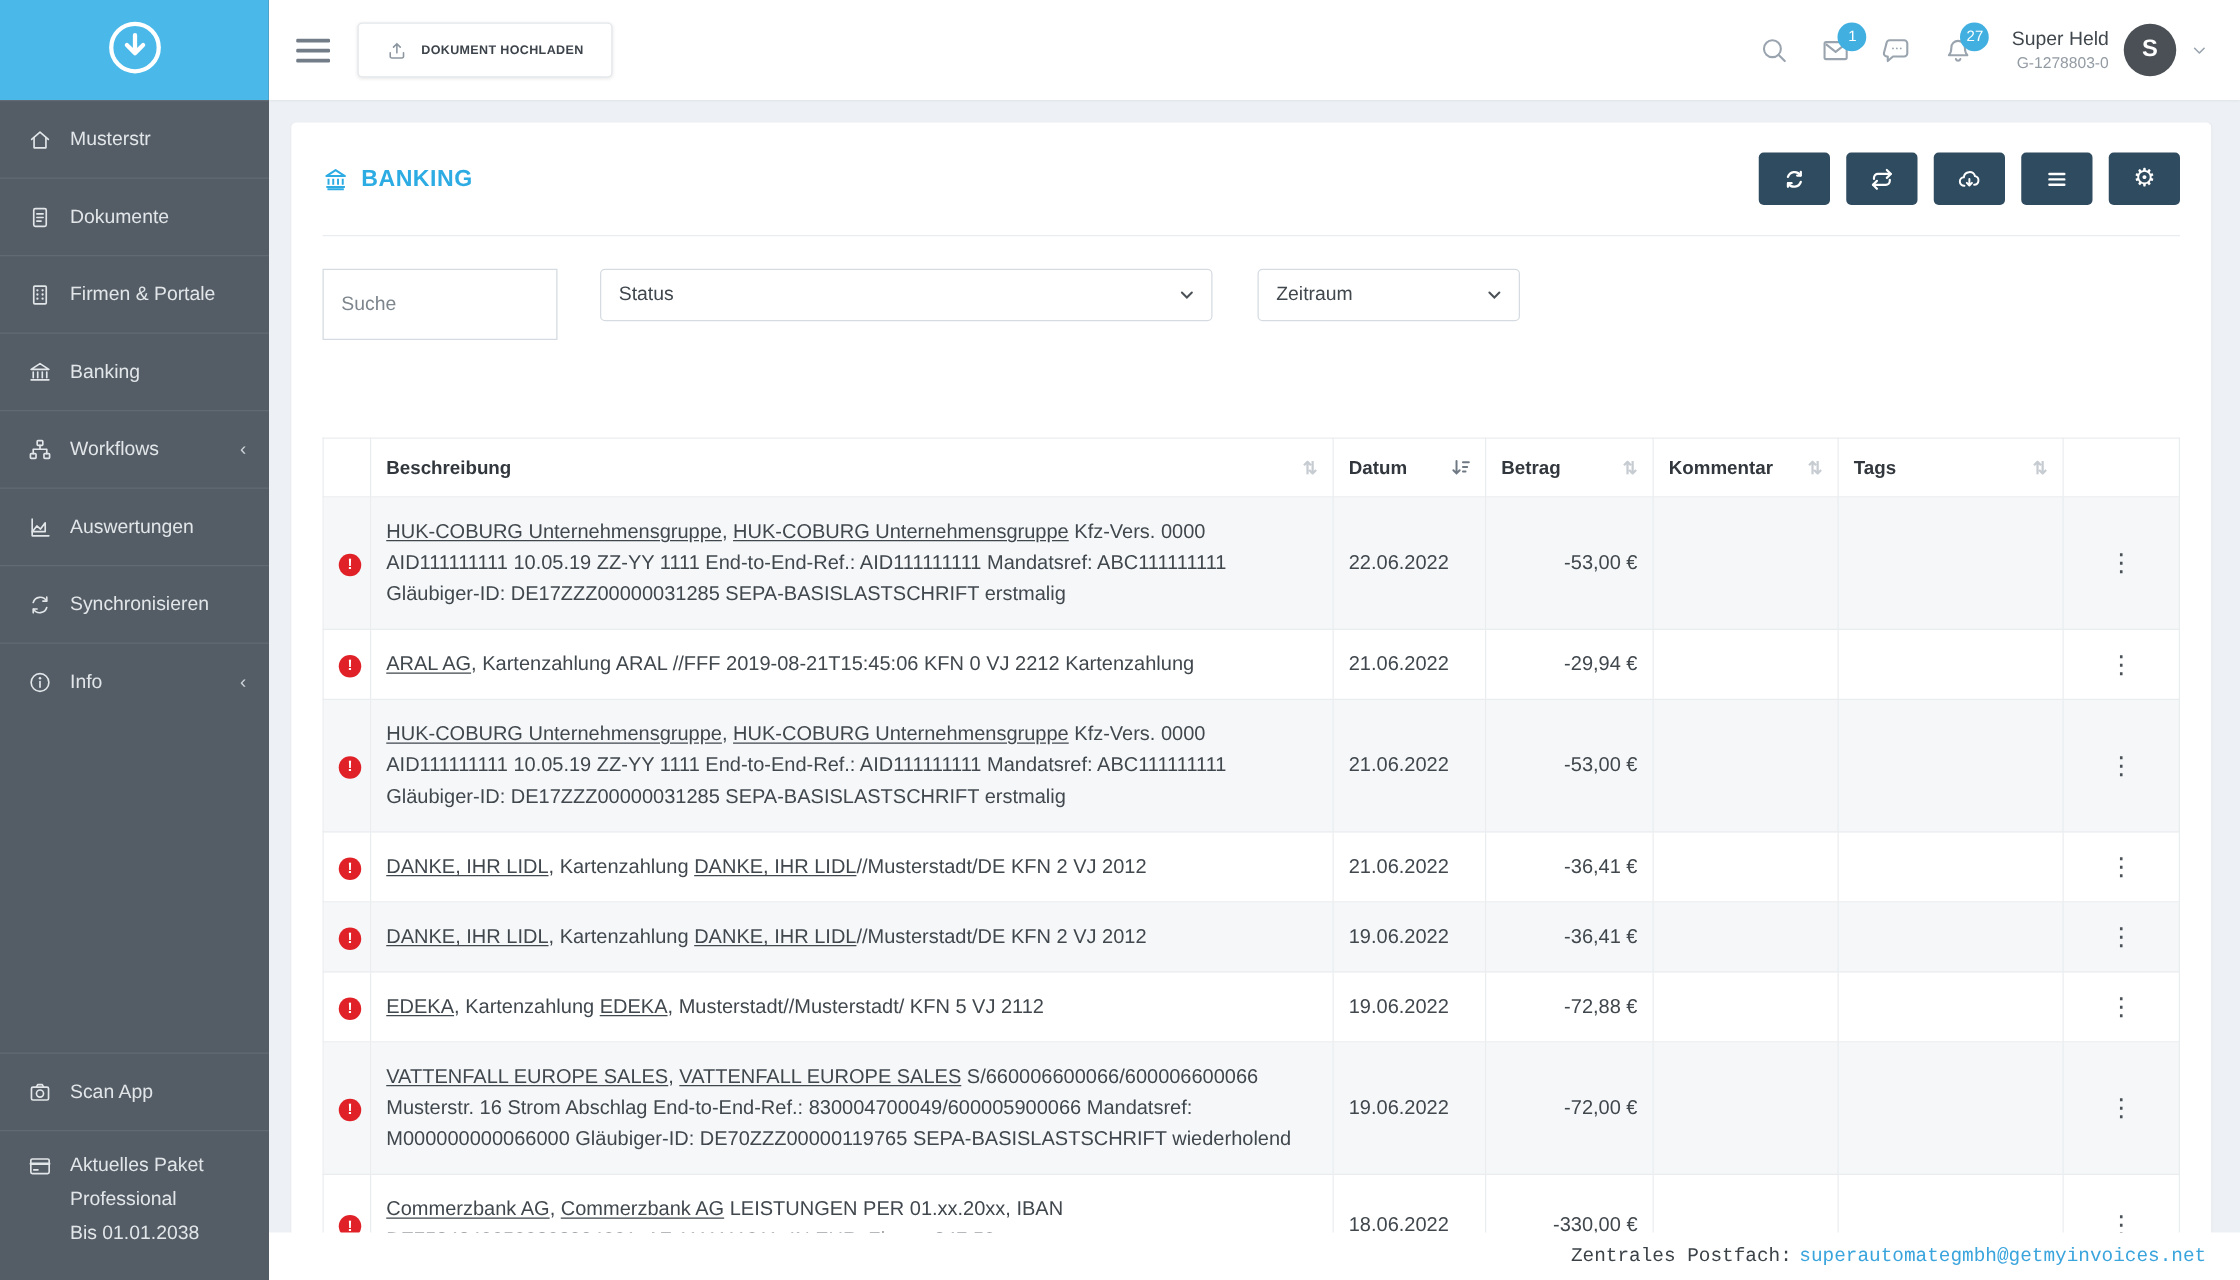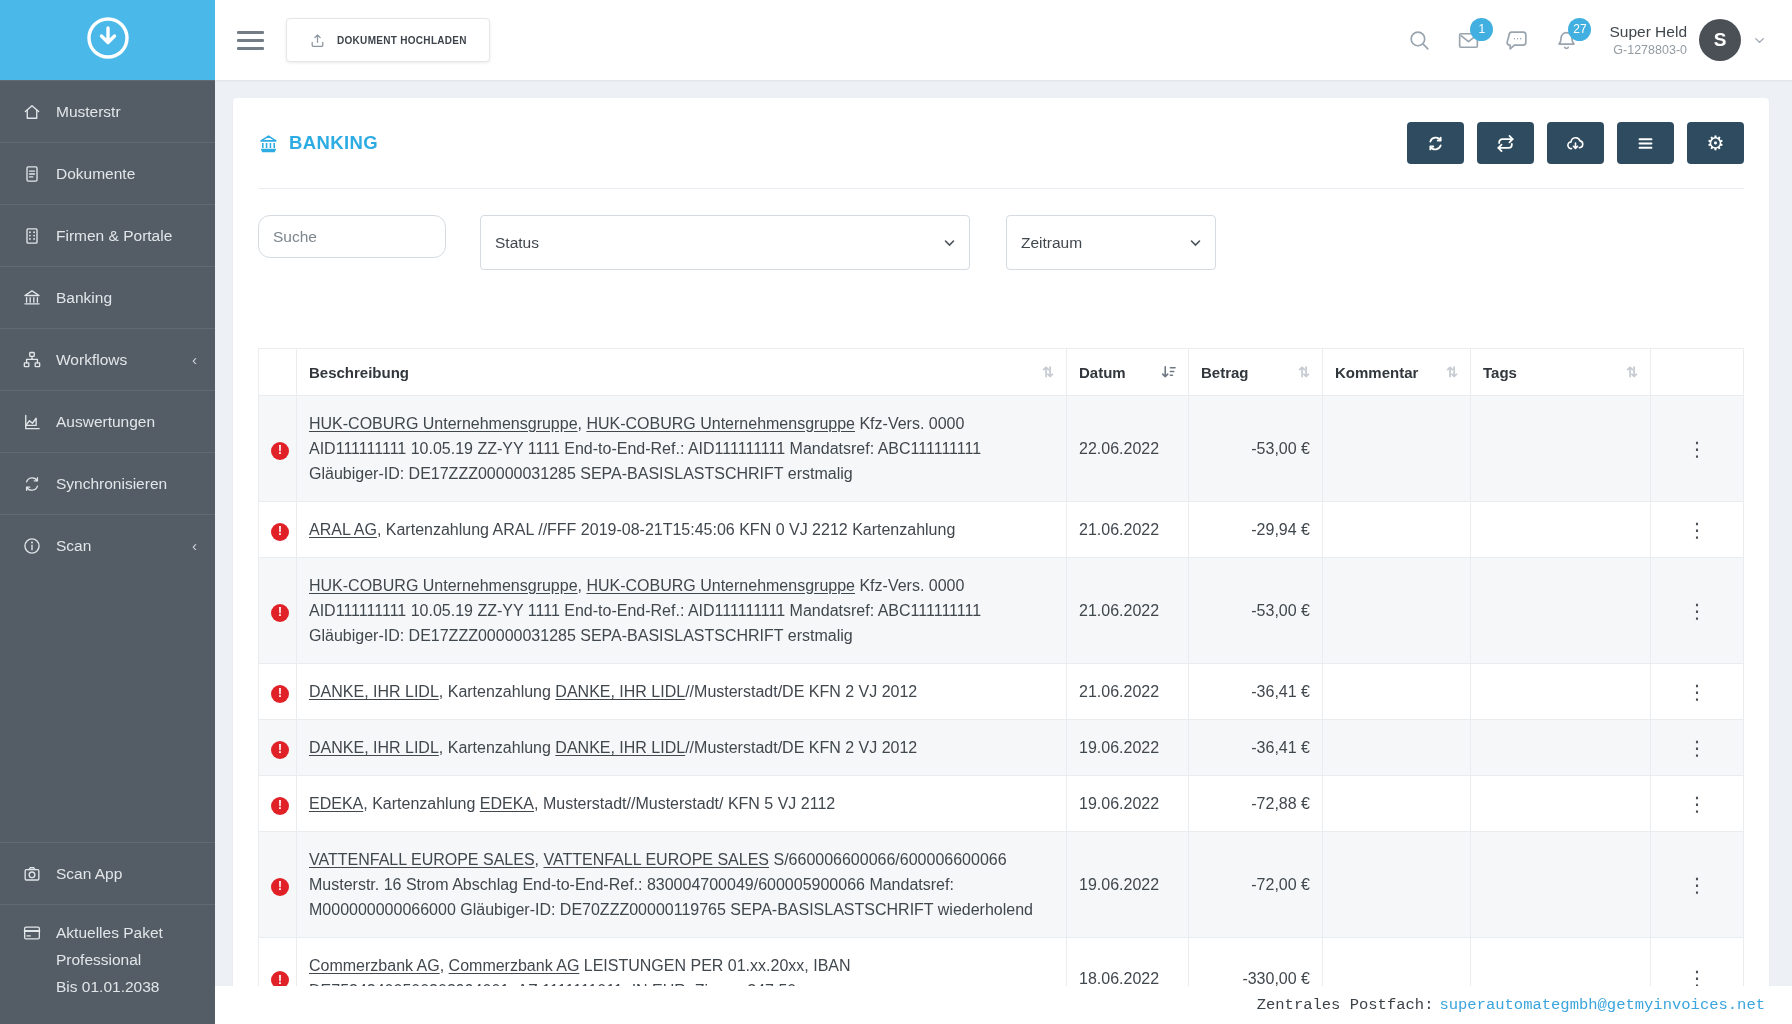--- a/index.html
+++ b/index.html
@@ -56,24 +56,24 @@
   .page-title { display:flex; align-items:center; gap:10px; color:var(--accent-blue,#2dace3);
     font-size:18.5px; font-weight:bold; letter-spacing:.4px; }
   .page-title .icon svg { width:21px; height:21px; display:block; }
   .toolbar { margin-left:auto; display:flex; gap:13px; }
   .tool-btn { width:57px; height:42px; background:var(--button-dark,#2f4b5f); border:none;
     border-radius:4px; color:#fff; display:flex; align-items:center; justify-content:center; cursor:pointer; }
   .tool-btn svg { width:19px; height:19px; display:block; }
   .tool-btn .glyph { font-size:20px; line-height:1; }
   .divider { border-bottom:1px solid #e9edf1; margin-top:24px; }
   .filters { display:flex; margin-top:26px; }
-  .search-input { width:188px; height:43px; border:1px solid #d5dbe1; border-radius:12px;
+  .search-input { width:188px; height:57px; border:1px solid #d5dbe1; border-radius:0;
     padding:0 14px; font-size:15.5px; color:#40474d; outline:none; font-family:inherit; }
   .search-input::placeholder { color:#7d858d; opacity:1; }
-  .fake-select { height:55px; border:1px solid #d5dbe1; border-radius:4px; background:#fff;
+  .fake-select { height:42px; border:1px solid #d5dbe1; border-radius:4px; background:#fff;
     display:flex; align-items:center; padding:3px 14px; font-size:15.5px; color:#40474d; cursor:pointer; }
   .fake-select .caret { margin-left:auto; color:#4a5157; }
   .fake-select .caret svg { width:11px; height:8px; display:block; }
   .sel-status { width:490px; margin-left:34px; }
   .sel-zeitraum { width:210px; margin-left:36px; }
 
   
   table.data { margin-top:78px; width:100%; border-collapse:collapse; table-layout:fixed; }
   table.data th, table.data td { border:1px solid #eaedf0; }
   table.data th { height:47px; padding:0 12px; font-size:15px; color:#31373d; text-align:left;
@@ -190,21 +190,21 @@
 
    </div>
       <div class="side-item">
      <span class="icon">
           <svg viewBox="0 0 24 24" fill="none" stroke="currentColor" stroke-width="1.6" stroke-linecap="round" stroke-linejoin="round">
             <circle cx="12" cy="12" r="8.5"></circle>
             <path d="M12 11 V16.5"></path>
             <path d="M12 7.8 h.01" stroke-width="2.4"></path>
           </svg>
         </span>
-        <span class="side-label">Scan</span>
+        <span class="side-label">Info</span>
      <span class="side-chevron">‹</span>
    </div>
     </div>
   <div class="side-spacer"></div>
   <div class="side-item" id="scan-app">
       <span class="icon">
         <svg viewBox="0 0 24 24" fill="none" stroke="currentColor" stroke-width="1.6" stroke-linecap="round" stroke-linejoin="round">
           <rect x="3.8" y="6.8" width="16.4" height="12.4" rx="1.5"></rect>
           <circle cx="12" cy="13" r="3.4"></circle>
           <path d="M8.5 6.8 L9.8 4.5 H14.2 L15.5 6.8"></path>

